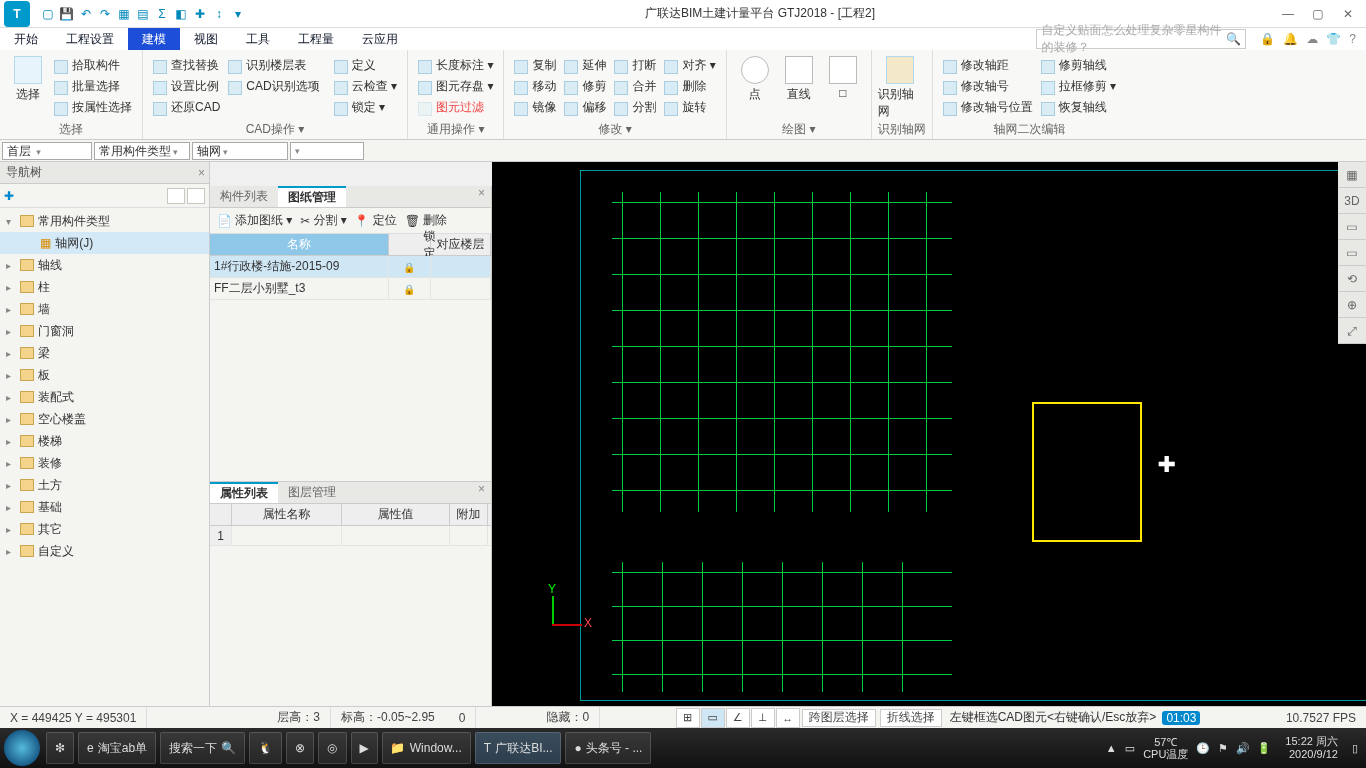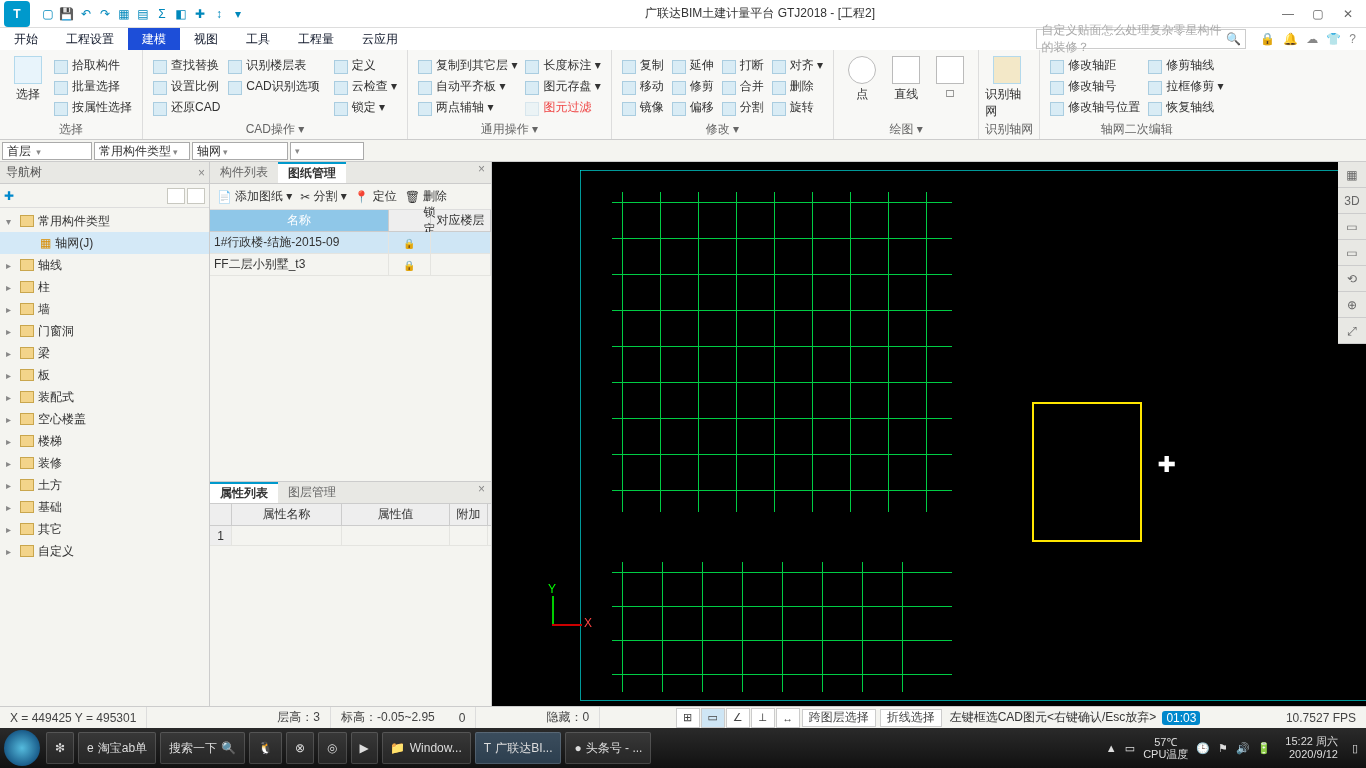--- a/index.html
+++ b/index.html
@@ -46,21 +46,21 @@
 .nav { width:210px; }
 .nav-tools { height:24px; display:flex; align-items:center; padding:0 4px; gap:4px; border-bottom:1px solid #ddd; }
 .nav-tools .right-ic { margin-left:auto; display:flex; gap:2px; }
 .nav-tools .right-ic span { width:18px; height:16px; border:1px solid #c8c8c0; background:#fff; }
 .tree { flex:1; overflow:auto; padding:2px 0; }
 .tree-item { height:22px; display:flex; align-items:center; padding-left:6px; gap:4px; }
 .tree-item.child { padding-left:40px; background:#d4e9f7; }
 .tree-item .exp { width:10px; color:#888; font-size:10px; }
 .tree-item .fold { width:14px; height:12px; background:#f3d48a; border:1px solid #c9a64d; }
 
-.mid { width:282px; }
+.mid { width:282px;margin-top:24px; }
 .mid-tabs { height:22px; background:#e8e8e4; display:flex; border-bottom:1px solid #ccc; }
 .mid-tabs .t { padding:0 10px; display:flex; align-items:center; color:#666; }
 .mid-tabs .t.active { background:#fff; color:#333; font-weight:bold; border-top:2px solid #0099cc; }
 .mid-tools { height:26px; display:flex; align-items:center; gap:2px; padding:0 4px; border-bottom:1px solid #ddd; }
 .mid-tools .tb { display:flex; align-items:center; gap:3px; padding:0 3px; }
 .grid-head { height:22px; display:flex; background:#eee; border-bottom:1px solid #ccc; }
 .grid-head div { border-right:1px solid #ccc; display:flex; align-items:center; justify-content:center;text-align:center; }
 .grid-row { height:22px; display:flex; border-bottom:1px solid #e4e4e0; }
 .grid-row div { border-right:1px solid #e4e4e0; display:flex; align-items:center; padding:0 4px; }
 .grid-row.sel { background:#cfe6f5; }
@@ -219,34 +219,20 @@
             <span class="ic"></span>
             <span>锁定 ▾</span>
           </div>
       </div>
     </div>
     <div class="label">CAD操作 ▾</div>
   </div>
 
   <div class="ribbon-group">
     <div class="body">
-      <div class="col">
-        <div class="sm-btn">
-            <span class="ic"></span>
-            <span>复制到其它层 ▾</span>
-          </div>
-        <div class="sm-btn">
-            <span class="ic"></span>
-            <span>自动平齐板 ▾</span>
-          </div>
-        <div class="sm-btn">
-            <span class="ic"></span>
-            <span>两点辅轴 ▾</span>
-          </div>
-      </div>
       <div class="col">
         <div class="sm-btn">
             <span class="ic"></span>
             <span>长度标注 ▾</span>
           </div>
         <div class="sm-btn">
             <span class="ic"></span>
             <span>图元存盘 ▾</span>
           </div>
         <div class="sm-btn">

